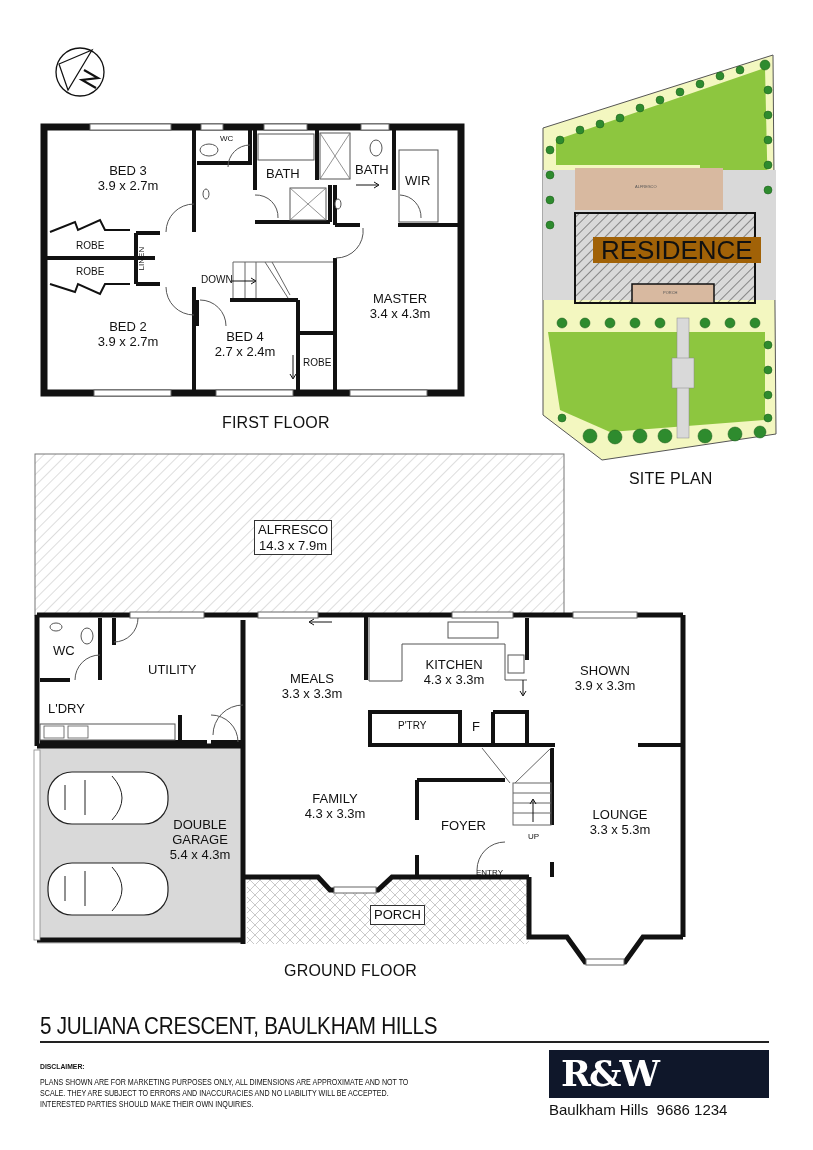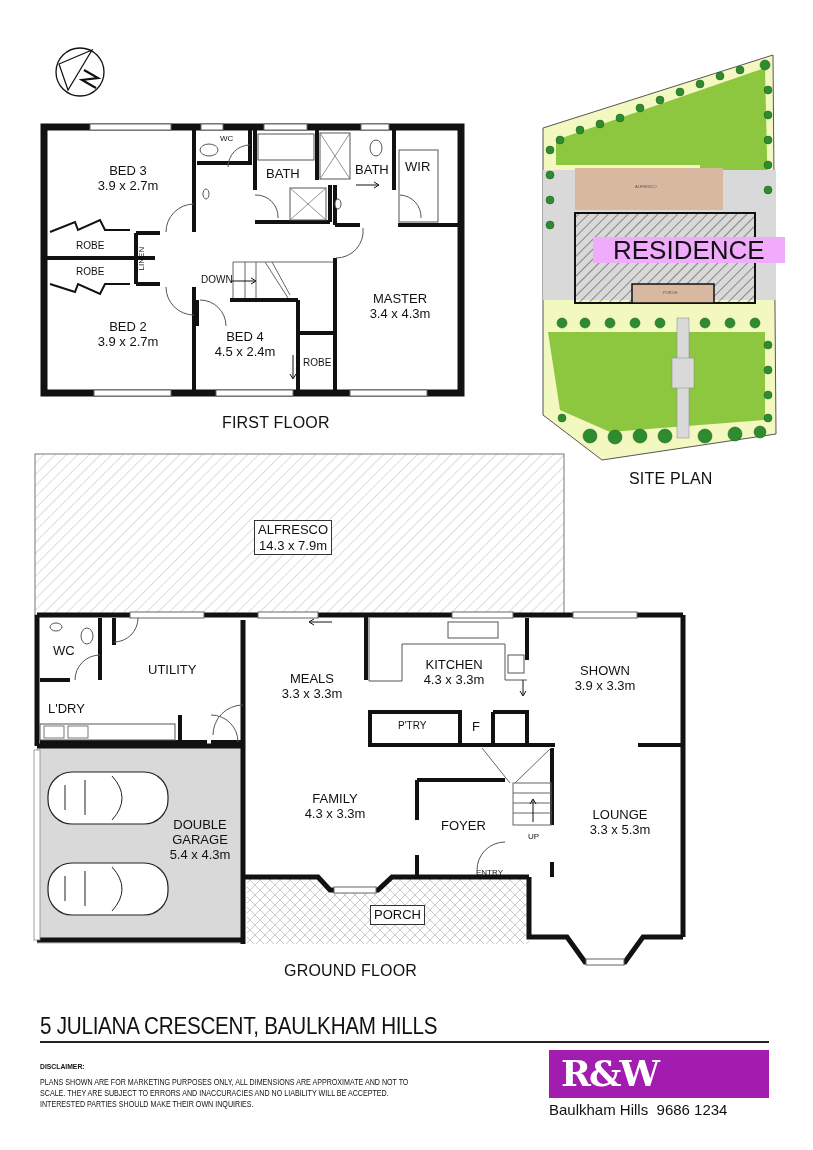--- a/index.html
+++ b/index.html
@@ -6,25 +6,25 @@
   body{width:813px;height:1150px;position:relative;overflow:hidden;font-family:"Liberation Sans",sans-serif;color:#111;}
   .lbl{position:absolute;text-align:center;line-height:1.15;font-size:13px;white-space:nowrap;}
   .sm{font-size:10px;}
   .xs{font-size:8px;}
   .plan-title{position:absolute;font-size:16px;letter-spacing:.2px;margin-left:12px;}
   svg{position:absolute;left:0;top:0;}
   .address{position:absolute;left:40px;top:1012px;font-size:24px;transform:scaleX(.86);transform-origin:left top;letter-spacing:-.3px;}
   .rule{position:absolute;left:40px;top:1041px;width:729px;height:2px;background:#222;}
   .disc-h{position:absolute;left:40px;top:1062px;font-size:8px;font-weight:bold;transform:scaleX(.85);transform-origin:left top;}
   .disc-b{position:absolute;left:40px;top:1077px;width:440px;font-size:8.4px;line-height:11px;transform:scaleX(.85);transform-origin:left top;}
-  .brand{position:absolute;left:549px;top:1050px;width:220px;height:48px;background:#a21caf;}
+  .brand{position:absolute;left:549px;top:1050px;width:220px;height:48px;background:#0f172a;}
   .brand-text{position:absolute;left:12px;top:2px;font-family:"DejaVu Serif",serif;font-weight:bold;font-size:36px;color:#fff;letter-spacing:-2px;}
   .brand-sub{position:absolute;left:549px;top:1101px;font-family:Liberation Sans, sans-serif;font-size:15px;}
   .boxlbl{position:absolute;background:#fff;border:1px solid #333;text-align:center;line-height:1.2;font-size:13px;padding:1px 3px;}
-  .res-box{position:absolute;background:#f0abfc;font-size:26px;padding:0 20px;line-height:1;}
+  .res-box{position:absolute;background:#a16207;font-size:26px;padding:0 8px;line-height:1;}
 </style>
 </head>
 <body>
 
 <svg width="813" height="1150">
   <defs>
     <pattern id="hatch" width="8" height="8" patternUnits="userSpaceOnUse" patternTransform="rotate(45)">
       <line x1="0" y1="0" x2="0" y2="8" stroke="#bbb" stroke-width="1"></line>
     </pattern>
     <pattern id="hatchDark" width="7" height="7" patternUnits="userSpaceOnUse" patternTransform="rotate(45)">
@@ -266,30 +266,30 @@
 <div class="lbl" style="left:88px;top:164px;width:80px">
   <div>BED 3</div>
   <div>3.9 x 2.7m</div>
 </div>
 <div class="lbl" style="left:88px;top:320px;width:80px">
   <div>BED 2</div>
   <div>3.9 x 2.7m</div>
 </div>
 <div class="lbl" style="left:205px;top:330px;width:80px">
   <div>BED 4</div>
-  <div>4.5 x 2.4m</div>
+  <div>2.7 x 2.4m</div>
 </div>
 <div class="lbl" style="left:360px;top:292px;width:80px">
   <div>MASTER</div>
   <div>3.4 x 4.3m</div>
 </div>
 <div class="lbl xs" style="left:220px;top:134px">WC</div>
 <div class="lbl" style="left:266px;top:167px">BATH</div>
 <div class="lbl" style="left:355px;top:163px">BATH</div>
-<div class="lbl" style="left:405px;top:160px">WIR</div>
+<div class="lbl" style="left:405px;top:174px">WIR</div>
 <div class="lbl sm" style="left:76px;top:240px">ROBE</div>
 <div class="lbl sm" style="left:76px;top:266px">ROBE</div>
 <div class="lbl sm" style="left:303px;top:357px">ROBE</div>
 <div class="lbl xs" style="left:130px;top:254px;transform:rotate(-90deg)">LINEN</div>
 <div class="lbl sm" style="left:201px;top:274px">DOWN</div>
 <div class="plan-title" style="left:210px;top:414px">FIRST FLOOR</div>
 
 <div class="res-box" style="left:593px;top:237px">RESIDENCE</div>
 <div class="lbl" style="left:635px;top:185px;font-size:4px;color:#555">ALFRESCO</div>
 <div class="lbl" style="left:663px;top:291px;font-size:4px;color:#555">PORCH</div>

